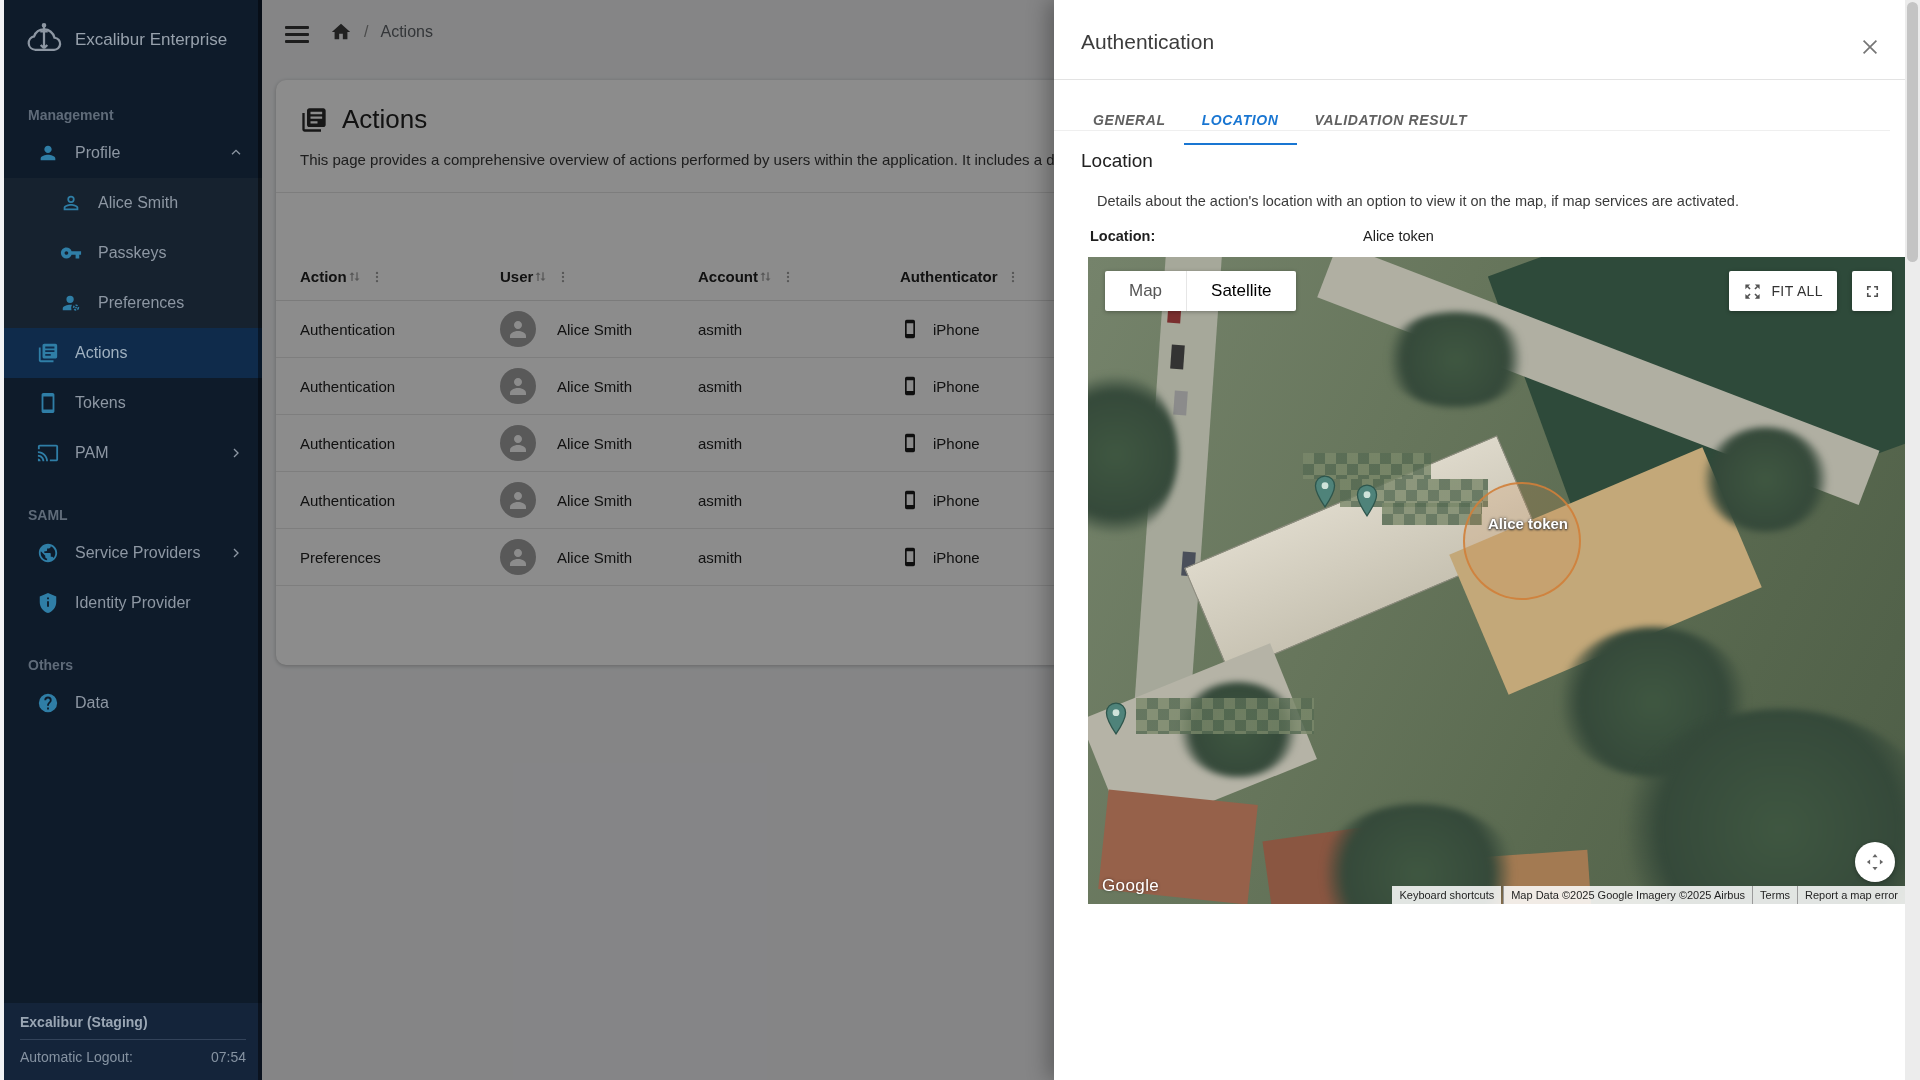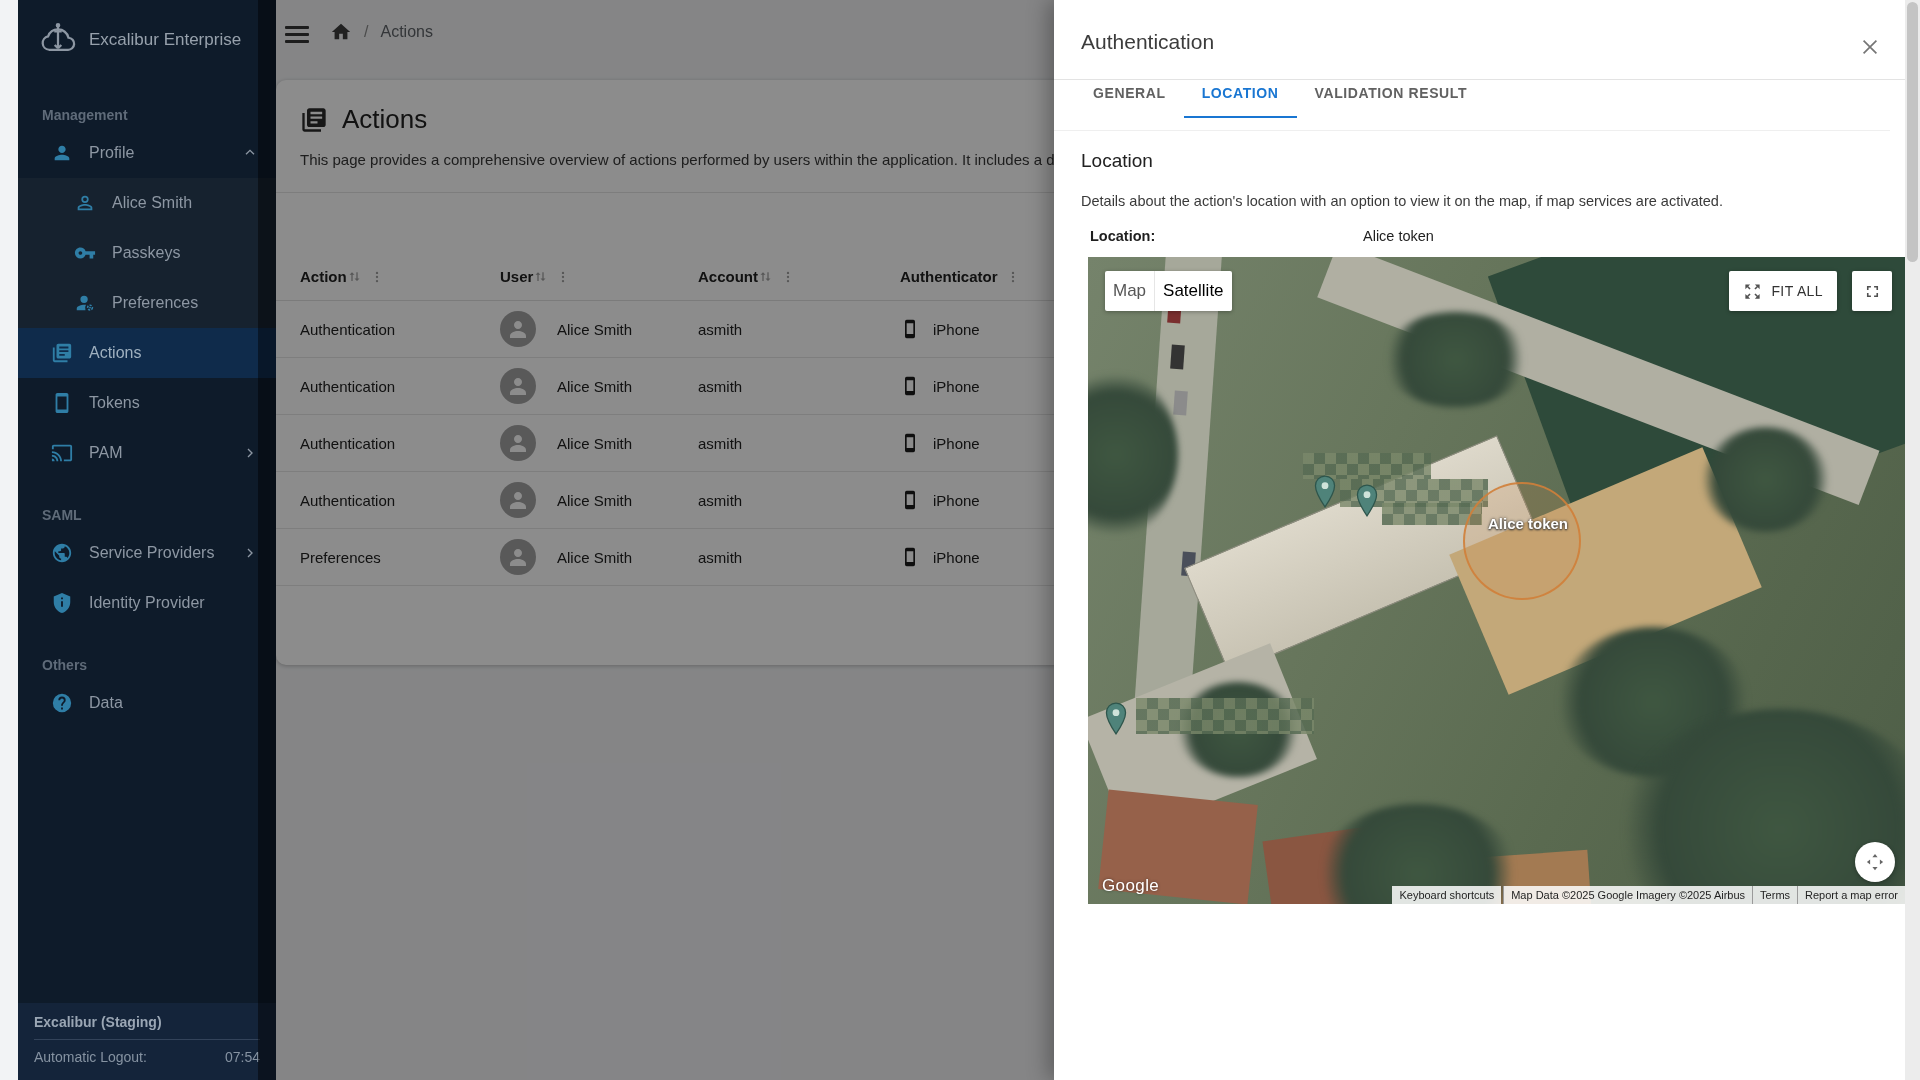--- a/index.html
+++ b/index.html
@@ -1,21 +1,21 @@
 <!DOCTYPE html>
 <html><head>
 <meta charset="utf-8">
 <style>
   * { margin:0; padding:0; box-sizing:border-box; }
   html,body { width:1920px; height:1080px; overflow:hidden; background:#f2f3f5;
               font-family:"Liberation Sans", sans-serif; }
   svg { display:block; }
 
   
-  .sidebar { position:fixed; left:18px; top:0; bottom:0; width:258px; background:#0e1b2a; z-index:10; }
+  .sidebar { position:fixed; left:4px; top:0; bottom:0; width:258px; background:#0e1b2a; z-index:10; }
   .brand { display:flex; align-items:center; gap:13px; padding:22px 20px 20px 22px; }
   .brand-name { color:#97a1ac; font-size:17px; }
   .sec-label { margin-top:24px; padding:0 24px; height:26px; line-height:26px;
                color:#5f6b79; font-size:14px; font-weight:bold; }
   .nav-item { display:flex; align-items:center; height:50px; padding:0 18px 0 33px; gap:16px;
               color:#8d97a3; font-size:16px; cursor:pointer; }
   .nav-item .ni { width:22px; height:22px; flex:none; color:#2f7ea6; }
   .nav-item .chev { margin-left:auto; width:16px; height:16px; color:#8d97a3; }
   .nav-sub { background:#16222f; }
   .nav-sub .nav-item { padding-left:56px; }
@@ -57,45 +57,45 @@
 
   
   .backdrop { position:fixed; left:258px; top:0; bottom:0; width:796px; background:rgba(0,0,0,.45); z-index:20; }
 
   
   .drawer { position:fixed; left:1054px; top:0; bottom:0; width:851px; background:#fff; z-index:30;
             box-shadow:-6px 0 20px rgba(0,0,0,.3); }
   .d-title { position:absolute; left:27px; top:30px; font-size:21px; color:#3c3c3c; }
   .d-close { position:absolute; right:24px; top:36px; width:22px; height:22px; cursor:pointer; }
   .d-div1 { position:absolute; left:0; right:0; top:79px; border-top:1px solid #e3e3e3; }
-  .tabs { position:absolute; left:21px; top:68px; height:50px; display:flex; }
+  .tabs { position:absolute; left:21px; top:95px; height:50px; display:flex;font-style:italic; }
   .tab { padding:0 18px; display:flex; align-items:center; font-size:14px; font-weight:bold;
          letter-spacing:.6px; color:#616161; cursor:pointer; }
   .tab.active { color:#1976d2; box-shadow:inset 0 -2px 0 #1976d2; }
   .d-div2 { position:absolute; left:0; right:15px; top:130px; border-top:1px solid #efefef; }
   .loc-h { position:absolute; left:27px; top:150px; font-size:19px; color:#212121; }
-  .loc-desc { position:absolute; left:27px; top:193px; font-size:14.5px; color:#3a3a3a; }
+  .loc-desc { position:absolute; left:43px; top:193px; font-size:14.5px; color:#3a3a3a; }
   .loc-label { position:absolute; left:36px; top:228px; font-size:14.5px; font-weight:bold; color:#1f1f1f; }
   .loc-value { position:absolute; left:309px; top:228px; font-size:14.5px; color:#212121; }
 
   
   .map { position:absolute; left:34px; top:257px; width:817px; height:647px; overflow:hidden;
          background:linear-gradient(115deg,#75836b 0%,#67765c 35%,#5a6a50 65%,#4e5e47 100%); cursor:grab; }
   .ms { position:absolute; }
   .tree { border-radius:50%; filter:blur(3px); background:radial-gradient(circle,#3f5741 0%,#35493a 60%,rgba(53,73,58,0) 78%); }
   .pixels { background:repeating-conic-gradient(rgba(88,108,84,.9) 0% 25%, rgba(122,136,106,.85) 0% 50%);
             background-size:22px 22px; opacity:.95; z-index:3; }
   .circle-hl { position:absolute; left:375px; top:225px; width:118px; height:118px; border-radius:50%;
                border:2px solid rgba(208,128,58,.9); background:rgba(215,140,70,.18); z-index:4; }
   .marker-label { position:absolute; left:400px; top:258px; z-index:6; color:#fff; font-size:15px; font-weight:bold;
                   text-shadow:0 0 3px #3c3c3c, 0 1px 2px #333; }
   .pin { position:absolute; width:26px; height:34px; z-index:5; cursor:pointer; }
   .mtctl { position:absolute; left:17px; top:14px; display:flex; background:#fff; border-radius:2px;
            box-shadow:0 1px 4px rgba(0,0,0,.3); z-index:8; }
-  .mtbtn { height:40px; display:flex; align-items:center; padding:0 8px; font-size:17px; color:#565656; cursor:pointer; }
+  .mtbtn { height:40px; display:flex; align-items:center; padding:0 24px; font-size:17px; color:#565656; cursor:pointer; }
   .mtbtn.on { font-weight:normal; color:#000; }
   .mtsep { width:1px; background:#e6e6e6; margin:0; }
   .fitall { position:absolute; right:68px; top:14px; height:40px; display:flex; align-items:center; gap:9px;
             padding:0 14px; background:#fff; border-radius:2px; box-shadow:0 1px 4px rgba(0,0,0,.3);
             font-size:14px; color:#333; letter-spacing:.4px; z-index:8; cursor:pointer; }
   .fitall svg, .fsbtn svg { width:19px; height:19px; fill:#515151; }
   .fsbtn { position:absolute; right:13px; top:14px; width:40px; height:40px; background:#fff; border-radius:2px;
            box-shadow:0 1px 4px rgba(0,0,0,.3); display:flex; align-items:center; justify-content:center;
            z-index:8; cursor:pointer; }
   .panbtn { position:absolute; right:10px; bottom:22px; width:40px; height:40px; border-radius:50%;

